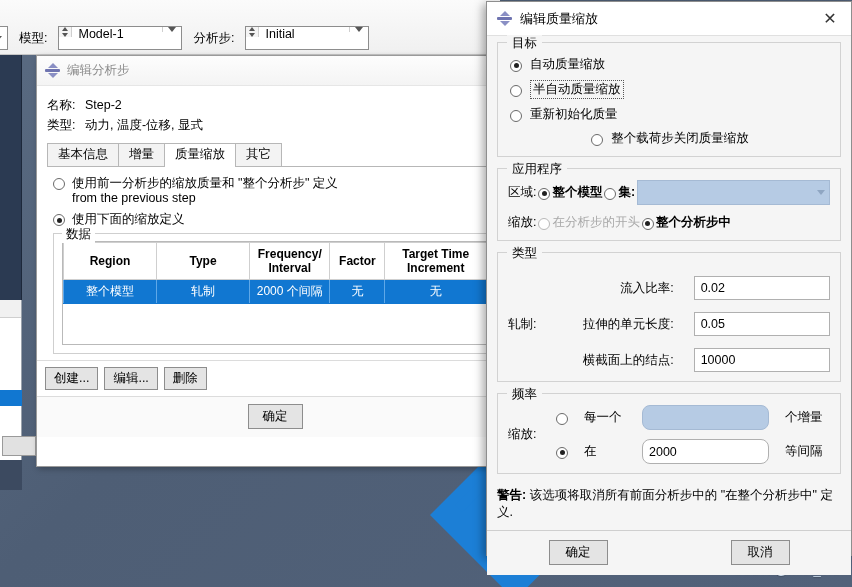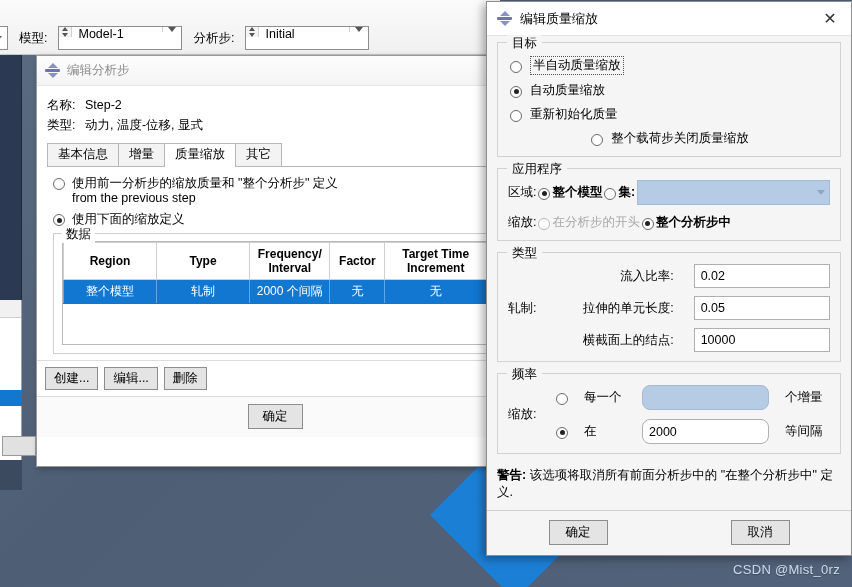--- a/index.html
+++ b/index.html
@@ -340,21 +340,21 @@
     display: flex; align-items: center; justify-content: flex-end;
     padding-right: 4px;
   }
   .combobox-dis .chev {
     width: 0; height: 0;
     border-left: 4px solid transparent;
     border-right: 4px solid transparent;
     border-top: 5px solid #8fa6c2;
   }
 
-  #type-gb .trow { display: flex; align-items: center; gap: 20px; margin-bottom: 8px; }
+  #type-gb .trow { display: flex; align-items: center; gap: 20px; margin-bottom: 8px; margin-top: 12px; }
   #type-gb .trow:last-child { margin-bottom: 0; }
   #type-gb .lead { width: 42px; font-size: 12.5px; }
   #type-gb .cap { width: 108px; text-align: right; font-size: 12.5px; }
   #type-gb .txtbox { width: 140px; }
 
   #freq-gb .frows { display: flex; align-items: center; gap: 8px; }
   #freq-gb .lead { width: 40px; font-size: 12.5px; }
   #freq-gb .stack { flex: 1; }
   #freq-gb .frow { display: flex; align-items: center; gap: 16px; margin-bottom: 9px; }
   #freq-gb .frow:last-child { margin-bottom: 0; }
@@ -525,27 +525,27 @@
     <span class="ttl">编辑质量缩放</span>
     <span id="ms-close">✕</span>
   </div>
 
   <div id="ms-body">
 
     <div class="gb">
       <span class="gt">目标</span>
 
       <div class="ms-radio-row">
+        <span class="radio on"></span>
+        <span class="lab">自动质量缩放</span>
+      </div>
+
+      <div class="ms-radio-row">
         <span class="radio"></span>
         <span class="lab dotted">半自动质量缩放</span>
-      </div>
-
-      <div class="ms-radio-row">
-        <span class="radio on"></span>
-        <span class="lab">自动质量缩放</span>
       </div>
 
       <div class="ms-radio-row">
         <span class="radio"></span>
         <span class="lab">重新初始化质量</span>
       </div>
 
       <div class="ms-radio-row">
         <span class="radio"></span>
         <span class="lab">整个载荷步关闭质量缩放</span>

